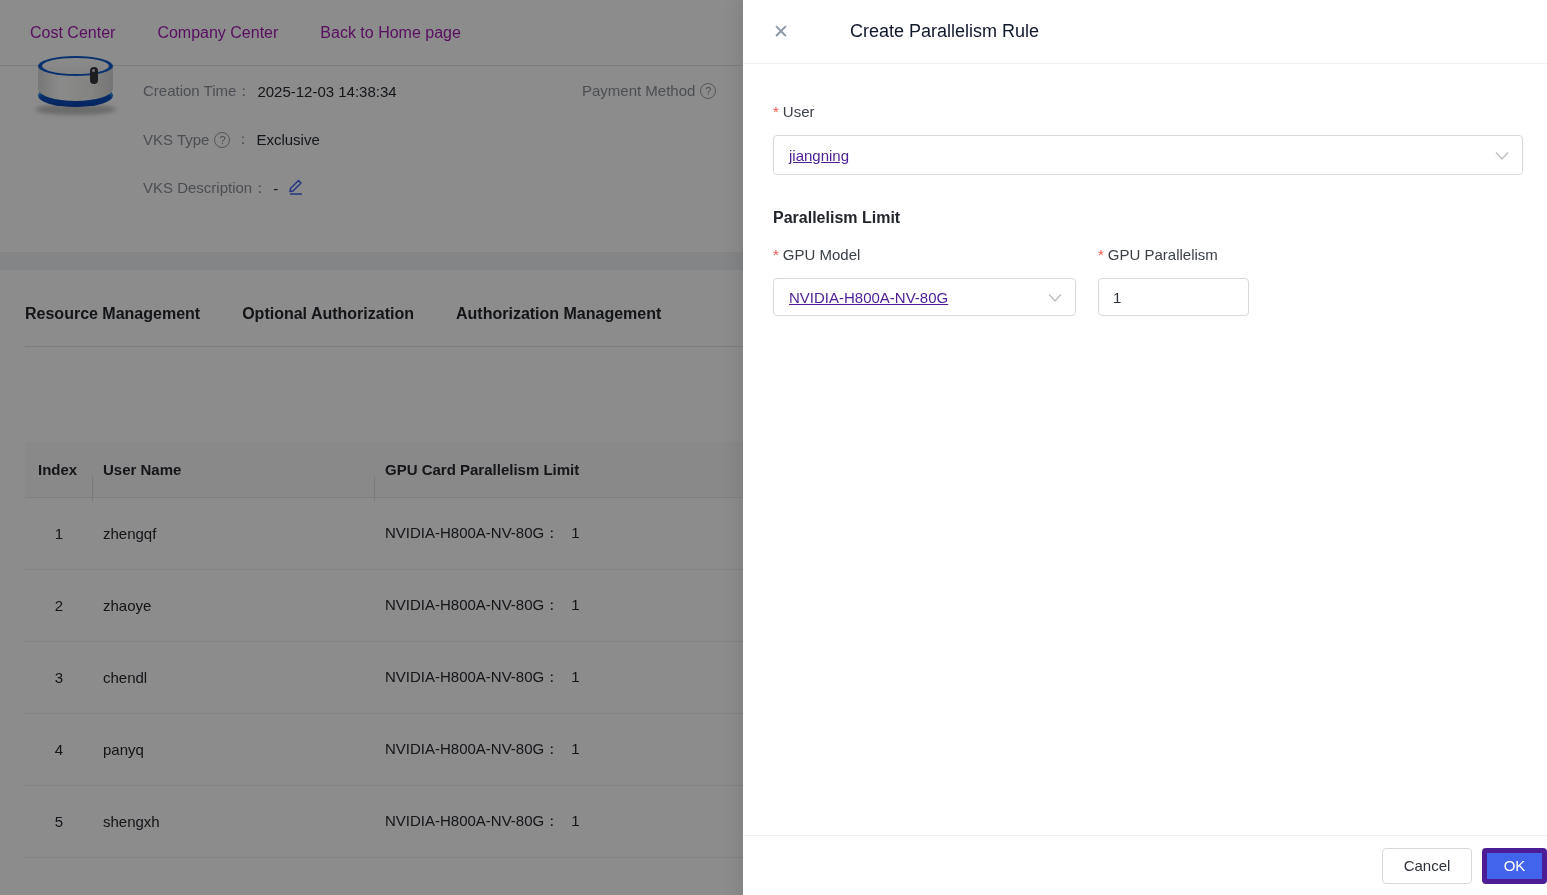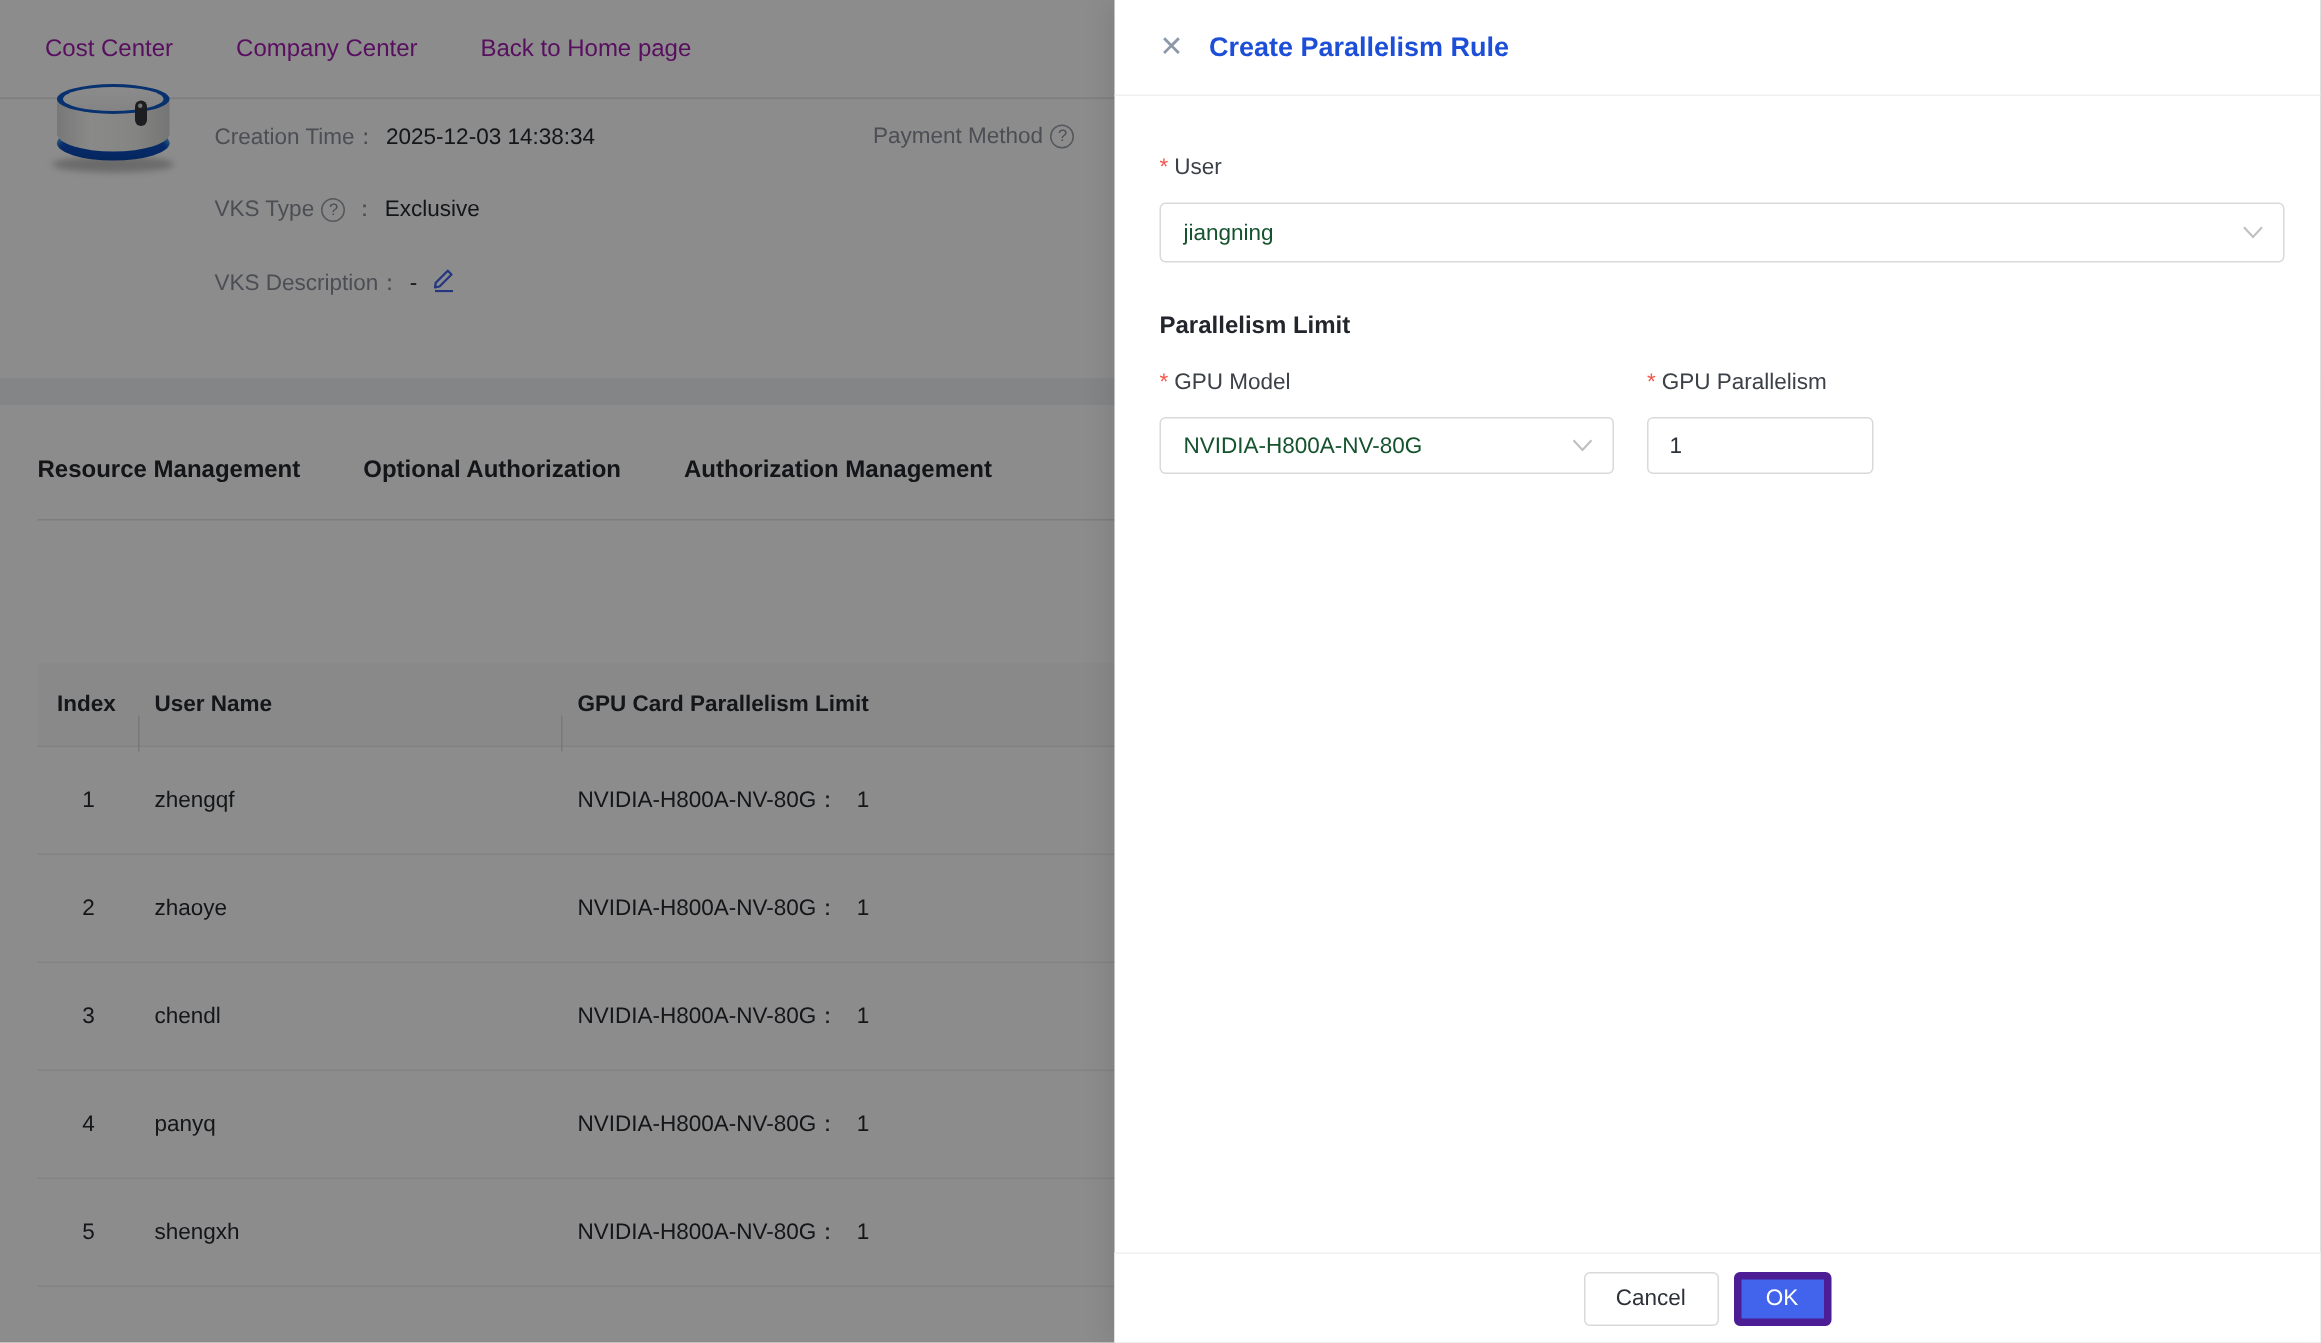--- a/index.html
+++ b/index.html
@@ -65,45 +65,45 @@
 
   
   .mask { position:absolute; inset:0; background:rgba(0,0,0,0.45); z-index:10; }
 
   
   .drawer { position:absolute; top:0; right:0; width:804px; height:895px; background:#fff;
     z-index:20; box-shadow:-6px 0 16px rgba(0,0,0,0.08); }
   .d-header { height:64px; display:flex; align-items:center; padding:0 30px;
     border-bottom:1px solid #f0f0f0; }
   .d-close { font-size:19px; color:#8c98a8; cursor:pointer; margin-right:17px; line-height:1; }
-  .d-title { font-size:18px; font-weight:700; color:#1d4ed8; }
+  .d-title { font-size:18px; font-weight:400; color:#0f172a;margin-left:44px; }
 
   .d-body { padding:0 26px 0 30px; }
   .f-label { display:flex; align-items:center; font-size:15px; color:#3c4148; }
   .req { color:#f5554a; margin-right:4px; font-size:15px; }
   .label-user { margin-top:39px; }
   .select { position:relative; border:1px solid #d9d9d9; border-radius:4px; background:#fff;
-    display:flex; align-items:center; padding:0 34px 0 15px; font-size:15px; color:#14532d;
-    cursor:pointer; }
+    display:flex; align-items:center; padding:0 34px 0 15px; font-size:15px; color:#4c1d95;
+    cursor:pointer;text-decoration:underline; }
   .select-user { margin-top:15px; height:40px; width:750px; }
   .chev { position:absolute; right:13px; top:50%; transform:translateY(-50%); }
 
   .section-title { margin-top:34px; font-size:16px; font-weight:700; color:#22262c; }
 
   .grid-labels { margin-top:19px; display:flex; }
   .grid-labels .col1 { width:325px; }
   .grid-inputs { margin-top:15px; display:flex; align-items:center; }
   .select-gpu { width:303px; height:38px; margin-right:22px; }
   .input-parallel { width:151px; height:38px; border:1px solid #d9d9d9; border-radius:4px;
     font-size:15px; color:#2c3038; padding:0 14px; outline:none;
     font-family:"Liberation Sans", sans-serif; }
 
   .d-footer { position:absolute; left:0; bottom:0; width:100%; height:60px;
-    border-top:1px solid #f0f0f0; display:flex; align-items:center; justify-content:center;
-    gap:10px; padding-right:14px; background:#fff; }
+    border-top:1px solid #f0f0f0; display:flex; align-items:center; justify-content:flex-end;
+    gap:10px; background:#fff; }
   .btn { height:36px; border-radius:4px; font-size:15px; cursor:pointer;
     font-family:"Liberation Sans", sans-serif; display:inline-flex; align-items:center;
     justify-content:center; }
   .btn-cancel { background:#fff; border:1px solid #d9d9d9; color:#2c3038; width:90px; }
   .btn-ok { background:#4263eb; border:5px solid #4c1d95; color:#fff; width:65px; }
 </style>
 </head>
 <body>
 
 <div class="page">

